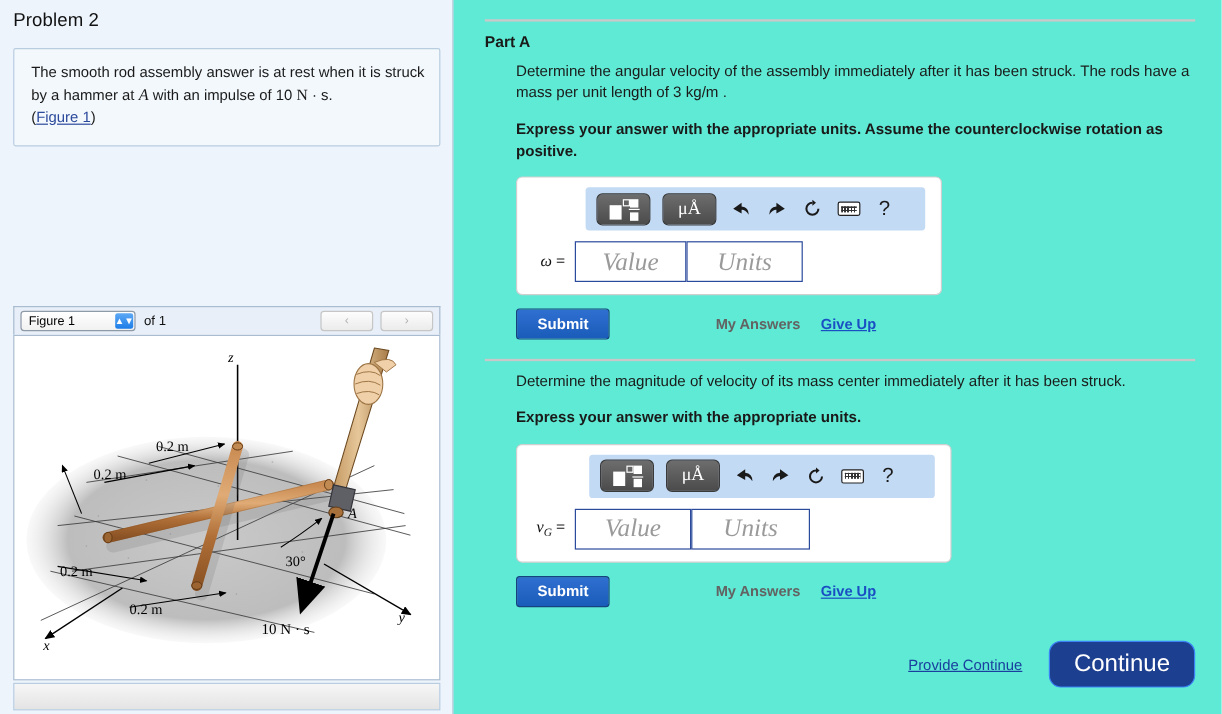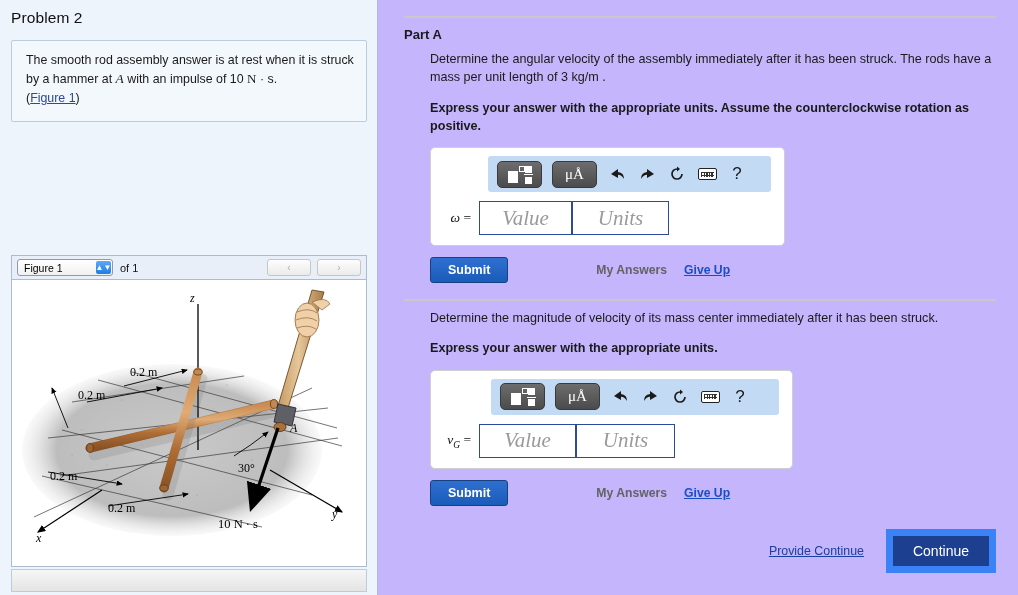--- a/index.html
+++ b/index.html
@@ -74,21 +74,21 @@
     background:#ffffff; border:1px solid #a9bcd0; overflow:hidden;
   }
   #figure-footer {
     position:absolute; left:11px; top:569px; width:356px; height:23px;
     background:linear-gradient(#f6f6f6,#e4e4e4);
     border:1px solid #b9cde0;
   }
 
   
   #right-panel {
-    flex:1; height:595px; background:#c4b5fd;
+    flex:1; height:595px; background:#5eead4;
     padding:0 22px 0 26px; position:relative;
   }
   .hr { height:2px; background:#c9c9c9; margin:16px 0 0 0; }
   .part-label {
     font-size:13px; font-weight:bold; color:#1a1a1a;
     margin:9px 0 0 0;
   }
   .part-body { margin-left:26px; margin-top:8px; }
   .q-text { font-size:12.6px; color:#1a1a1a; line-height:1.45; max-width:565px; }
   .q-bold { font-size:12.6px; color:#1a1a1a; font-weight:bold; line-height:1.45; margin-top:12px; max-width:565px; }
@@ -188,22 +188,22 @@
   }
 
   #footer-row {
     position:absolute; right:22px; bottom:22px;
     display:flex; align-items:center; gap:22px;
   }
   .feedback-link {
     font-size:12.4px; color:#1a3f9e; text-decoration:underline; cursor:pointer;
   }
   .continue-btn {
-    background:#1d3f8f; border:7px solid #3b82f6; border-radius:0;
-    color:#fff; font-size:14px; padding:7px 20px; cursor:pointer;
+    background:#1d3f8f; border:1px solid #3b82f6; border-radius:10px;
+    color:#fff; font-size:20px; padding:7px 20px; cursor:pointer;
   }
 </style>
 </head>
 <body>
 
 <div id="app">
 
   <div id="left-panel">
 
     <div id="problem-title">Problem 2</div>

